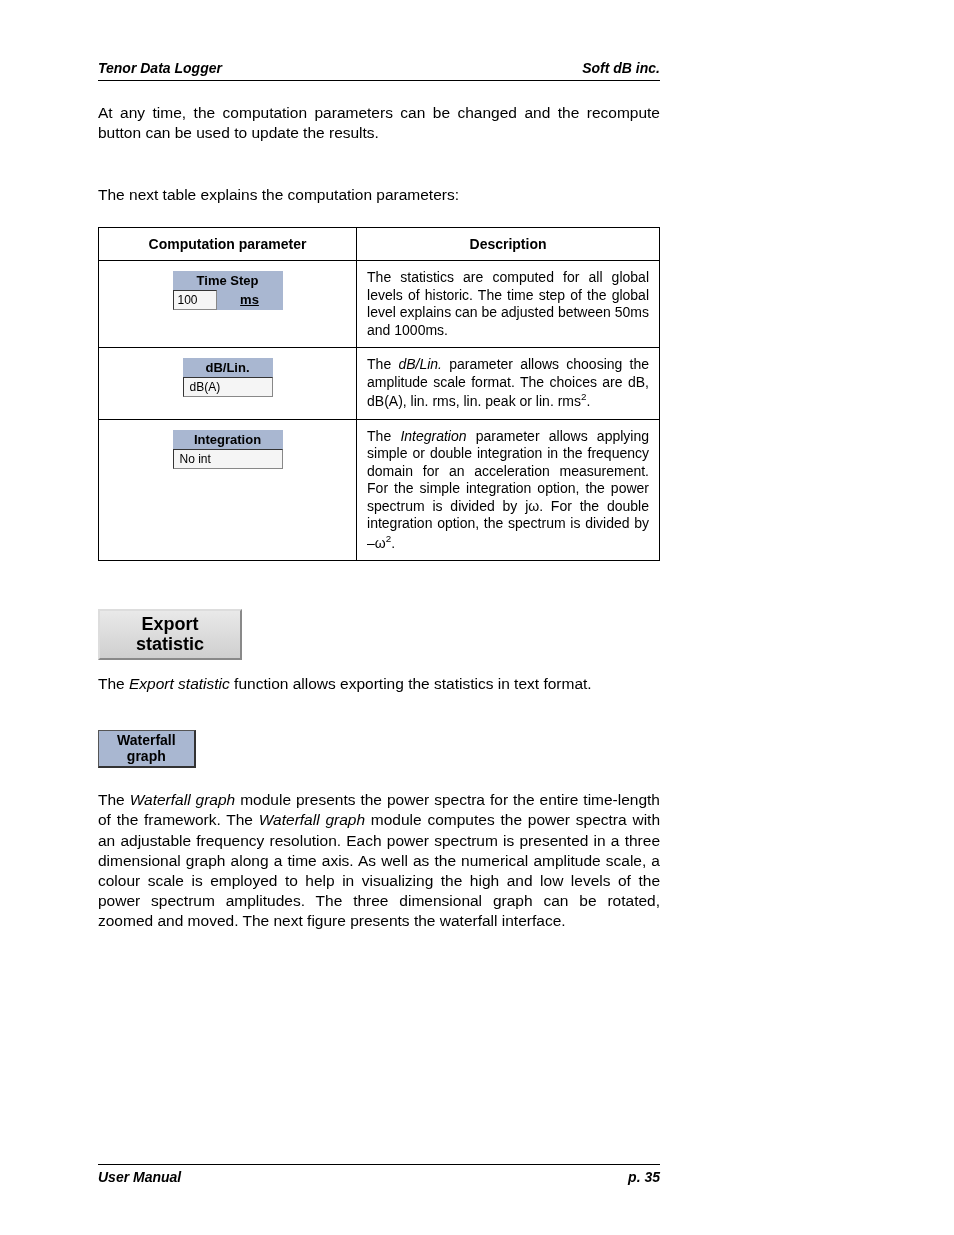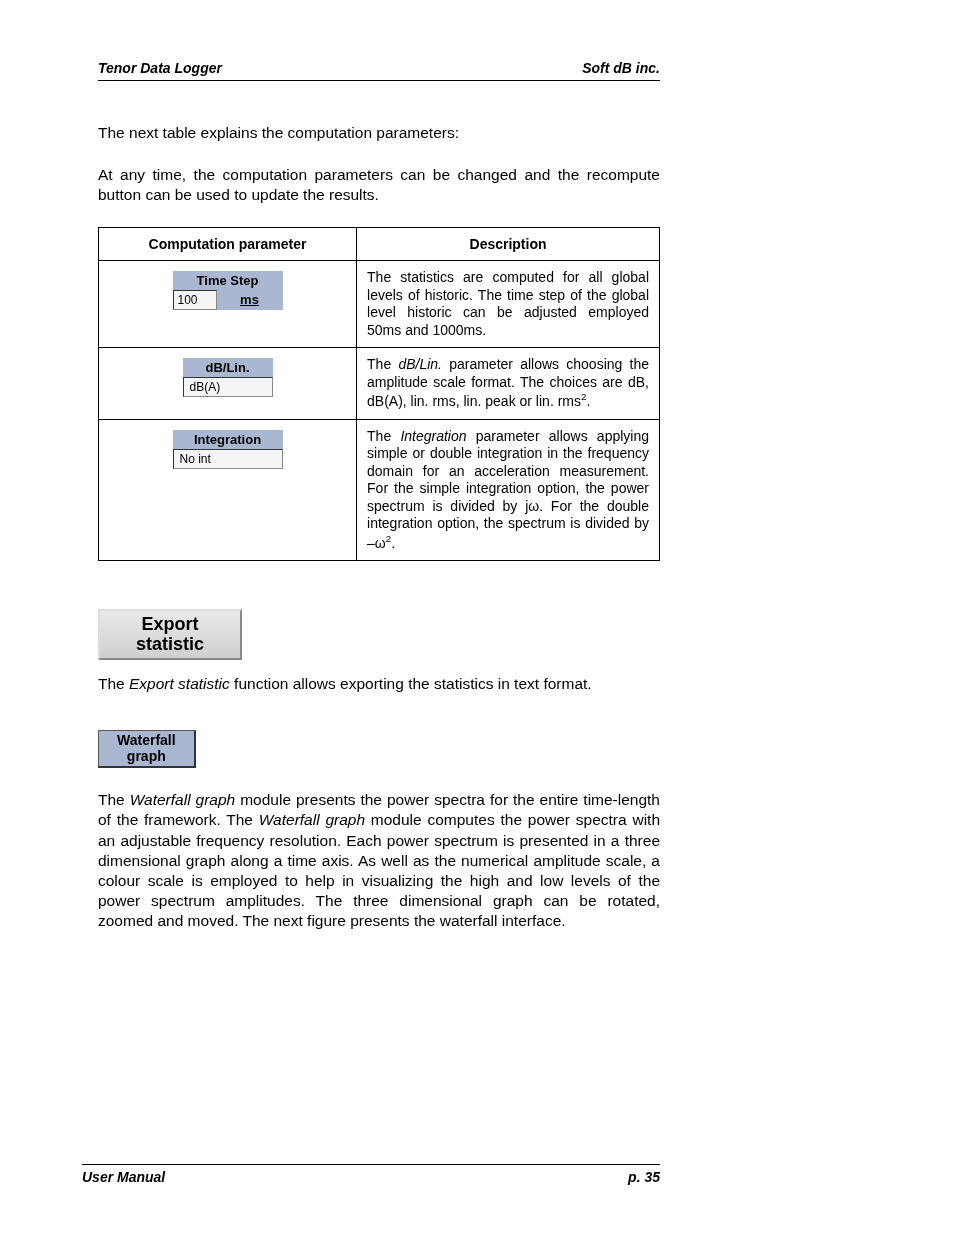--- a/index.html
+++ b/index.html
@@ -23,21 +23,21 @@
   .header-row {
     display: flex;
     justify-content: space-between;
     font-style: italic;
     font-weight: bold;
     font-size: 14px;
     padding: 0 0 4px 0;
   }
   .footer {
     position: absolute;
-    left: 82px;
+    left: 98px;
     right: 98px;
     bottom: 50px;
     margin-top: 28px;
   }
   .footer-row {
     display: flex;
     justify-content: space-between;
     font-style: italic;
     font-weight: bold;
     font-size: 14px;
@@ -145,42 +145,42 @@
 <body>
 
 <div class="page">
 
   <div class="header-row">
     <span>Tenor Data Logger</span>
     <span>Soft dB inc.</span>
   </div>
   <hr class="hr-top">
 
+  <p class="para">At any time, the computation parameters can be changed and the recompute button can be used to update the results.</p>
+
   <p class="para" style="margin-top:42px;">The next table explains the computation parameters:</p>
-
-  <p class="para">At any time, the computation parameters can be changed and the recompute button can be used to update the results.</p>
 
   <table class="comp">
     <tbody>
         <tr>
       <th>Computation parameter</th>
       <th>Description</th>
     </tr>
 
     <tr>
       <td class="widget-cell">
         <div class="widget">
           <div class="w-label" style="width:90px;">Time Step</div>
           <div class="w-row">
             <div class="w-input">100</div>
             <div class="w-unit" style="flex:1;text-align:center;text-decoration:underline;">ms</div>
           </div>
         </div>
       </td>
-      <td class="desc-cell">The statistics are computed for all global levels of historic. The time step of the global level historic can be adjusted employed 50ms and 1000ms.</td>
+      <td class="desc-cell">The statistics are computed for all global levels of historic. The time step of the global level explains can be adjusted between 50ms and 1000ms.</td>
     </tr>
 
     <tr>
       <td class="widget-cell">
         <div class="widget">
           <div class="w-label" style="width:70px;">dB/Lin.</div>
           <div class="w-select">dB(A)</div>
         </div>
       </td>
       <td class="desc-cell">The <i>dB/Lin.</i> parameter allows choosing the amplitude scale format. The choices are dB, dB(A), lin. rms, lin. peak or lin. rms<sup>2</sup>.</td>

